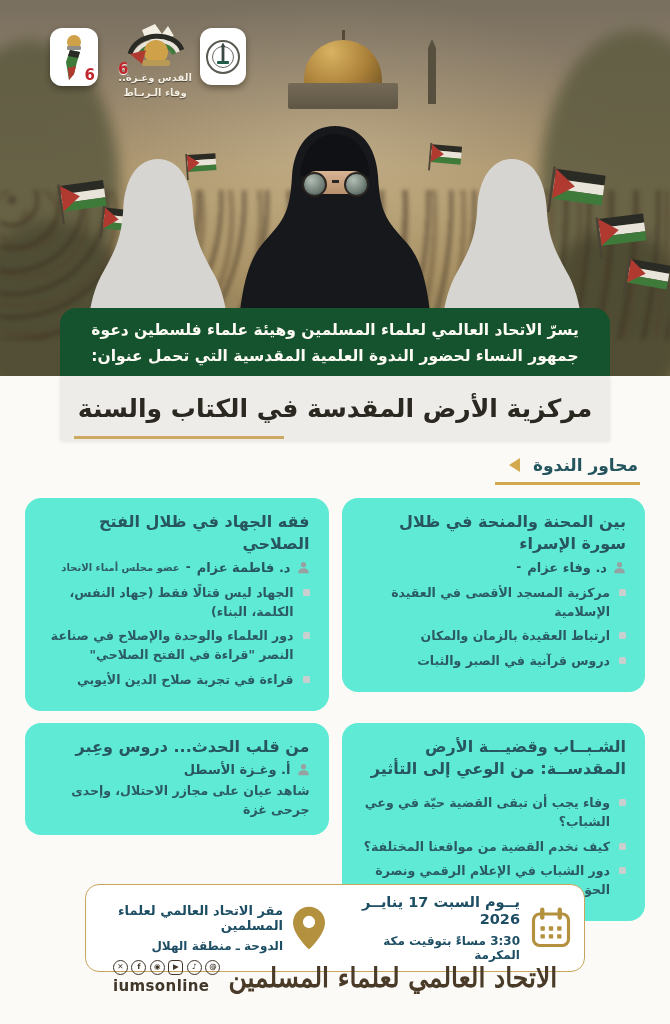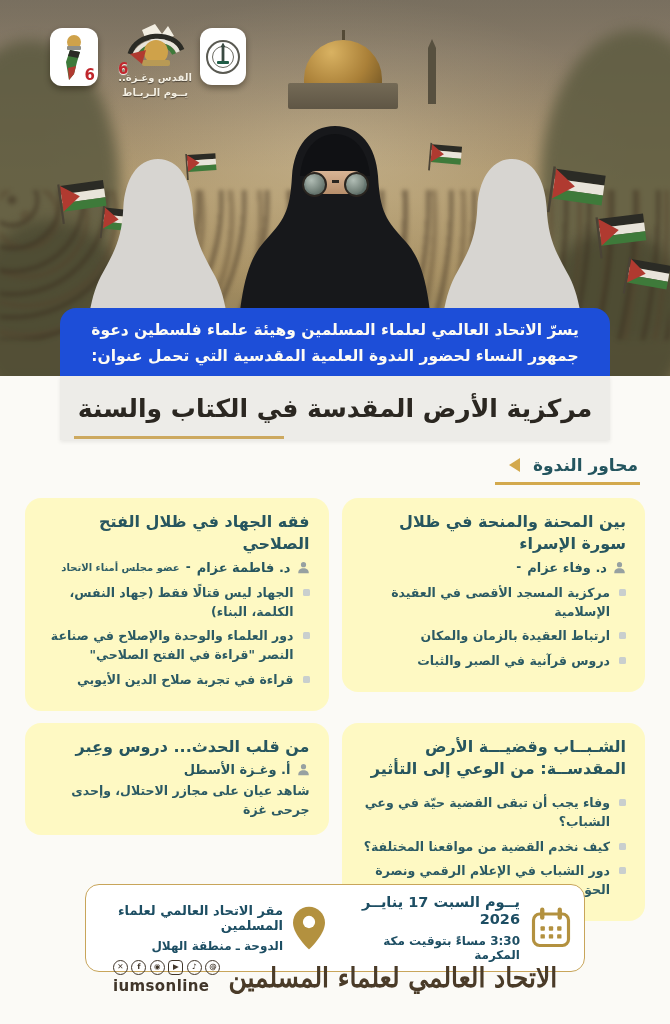--- a/index.html
+++ b/index.html
@@ -50,39 +50,39 @@
   .badge{position:absolute;background:#fff;border-radius:12px;box-shadow:0 3px 6px rgba(20,15,5,.4);}
   .badge1{left:50px;top:28px;width:48px;height:58px;}
   .badge3{left:200px;top:28px;width:46px;height:57px;display:flex;align-items:center;justify-content:center;}
   .badge .num{position:absolute;right:3px;bottom:2px;color:#c0272d;font-weight:bold;font-size:15px;font-family:"DejaVu Sans",sans-serif;}
   .logo2{position:absolute;left:116px;top:20px;width:78px;height:84px;text-align:center;}
   .logo2 .num{position:absolute;left:2px;bottom:26px;color:#c0272d;font-weight:bold;font-size:15px;text-shadow:0 1px 1px #fff;}
   .logo2-text{color:#f4efe2;font-size:10px;font-weight:bold;line-height:1.5;text-shadow:0 1px 1px rgba(0,0,0,.5);}
   
   .banner{
     position:absolute;left:60px;right:60px;top:308px;height:68px;
-    background:#1d4ed8;border-radius:16px 16px 0 0;color:#fdfbf4;
+    background:#14532d;border-radius:16px 16px 0 0;color:#fdfbf4;
     text-align:center;padding-top:9px;box-sizing:border-box;
   }
   .banner div{font-size:15.5px;font-weight:bold;line-height:26px;letter-spacing:0;}
   .title-box{
     position:absolute;left:60px;right:60px;top:376px;height:64px;background:#edece8;
     display:flex;align-items:center;justify-content:center;
     font-size:25px;font-weight:800;color:#2b2721;box-shadow:0 2px 4px rgba(0,0,0,.08);
   }
   .title-underline{position:absolute;left:14px;bottom:1px;width:210px;height:3px;background:#cda95f;}
   
   .content{position:absolute;top:450px;left:0;right:0;}
   .section-label-row{padding:4px 30px 0 0;text-decoration:underline;}
   .section-label{display:inline-block;border-bottom:3.5px solid #d3a94d;padding:0 2px 7px 14px;}
   .section-label .txt{color:#24555f;font-weight:800;font-size:17px;vertical-align:middle;}
   .tri-left{display:inline-block;width:0;height:0;vertical-align:middle;margin-right:8px;
     border-top:7px solid transparent;border-bottom:7px solid transparent;border-right:11px solid #d3a94d;}
   .cards{display:grid;grid-template-columns:1fr 1fr;column-gap:13px;row-gap:12px;margin:13px 25px 0;align-items:start;}
-  .card{background:#fef9c3;border-radius:16px;padding:13px 19px 15px;box-sizing:border-box;}
+  .card{background:#5eead4;border-radius:16px;padding:13px 19px 15px;box-sizing:border-box;}
   .card-title{color:#27565f;font-size:16px;font-weight:800;line-height:1.42;}
   .speaker{display:flex;align-items:center;gap:6px;margin-top:4px;}
   .speaker svg{flex:0 0 auto;}
   .sp-name{font-weight:800;font-size:13px;color:#27565f;white-space:nowrap;}
   .sp-sep{font-weight:800;font-size:12px;color:#27565f;}
   .sp-role{font-size:10px;color:#2f5e66;font-weight:700;}
   ul.bullets{list-style:none;margin:9px 0 0;padding:0;}
   ul.bullets li{position:relative;padding-right:16px;font-size:12.5px;font-weight:700;color:#2b5a63;line-height:1.5;margin-bottom:6px;}
   ul.bullets li::before{content:"";position:absolute;right:0;top:5px;width:7px;height:7px;background:#c9cfce;border-radius:1.5px;}
   .card-desc{margin-top:5px;font-size:12.5px;font-weight:700;color:#2b5a63;line-height:1.5;}
@@ -229,21 +229,21 @@
       <svg width="78" height="46" viewBox="0 0 78 46">
         <polygon points="39,4 46,14 52,6 58,16 48,20 30,20 26,10" fill="#f2eee2"></polygon>
         <path d="M14,34 C20,12 58,10 66,30" fill="none" stroke="#2b2b25" stroke-width="5"></path>
         <path d="M18,36 C24,18 56,16 62,32" fill="none" stroke="#e8e4da" stroke-width="4"></path>
         <path d="M22,38 C28,22 52,20 58,34" fill="none" stroke="#3e7a3a" stroke-width="4"></path>
         <circle cx="40" cy="32" r="12" fill="#cfa24a"></circle>
         <rect x="26" y="40" width="28" height="6" rx="2" fill="#b89a55"></rect>
         <polygon points="14,34 30,30 26,44" fill="#b03a30"></polygon>
       </svg>
       <div class="logo2-text">القدس وغـزة..</div>
-      <div class="logo2-text">يــوم الـربـاط</div>
+      <div class="logo2-text">وفاء الـربـاط</div>
       <span class="num">6</span>
     </div>
 
     <div class="badge badge3">
       <svg width="36" height="36" viewBox="0 0 36 36">
         <circle cx="18" cy="18" r="16" fill="#fff" stroke="#5a5a52" stroke-width="2"></circle>
         <circle cx="18" cy="18" r="10.5" fill="none" stroke="#6b6b62" stroke-width="1"></circle>
         <rect x="16.6" y="7" width="2.8" height="18" fill="#3a4a42"></rect>
         <polygon points="18,3.5 15.6,8 20.4,8" fill="#3a4a42"></polygon>
         <rect x="12" y="22" width="12" height="3" rx="1" fill="#1f5c46"></rect>

